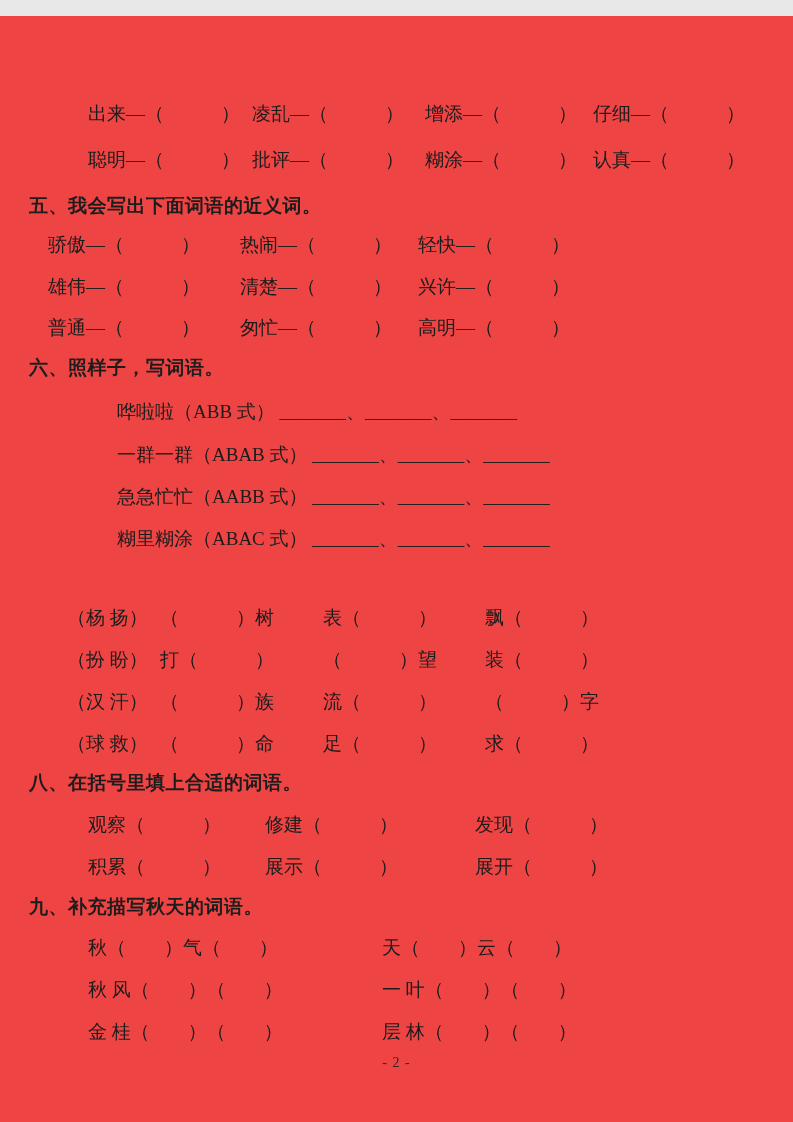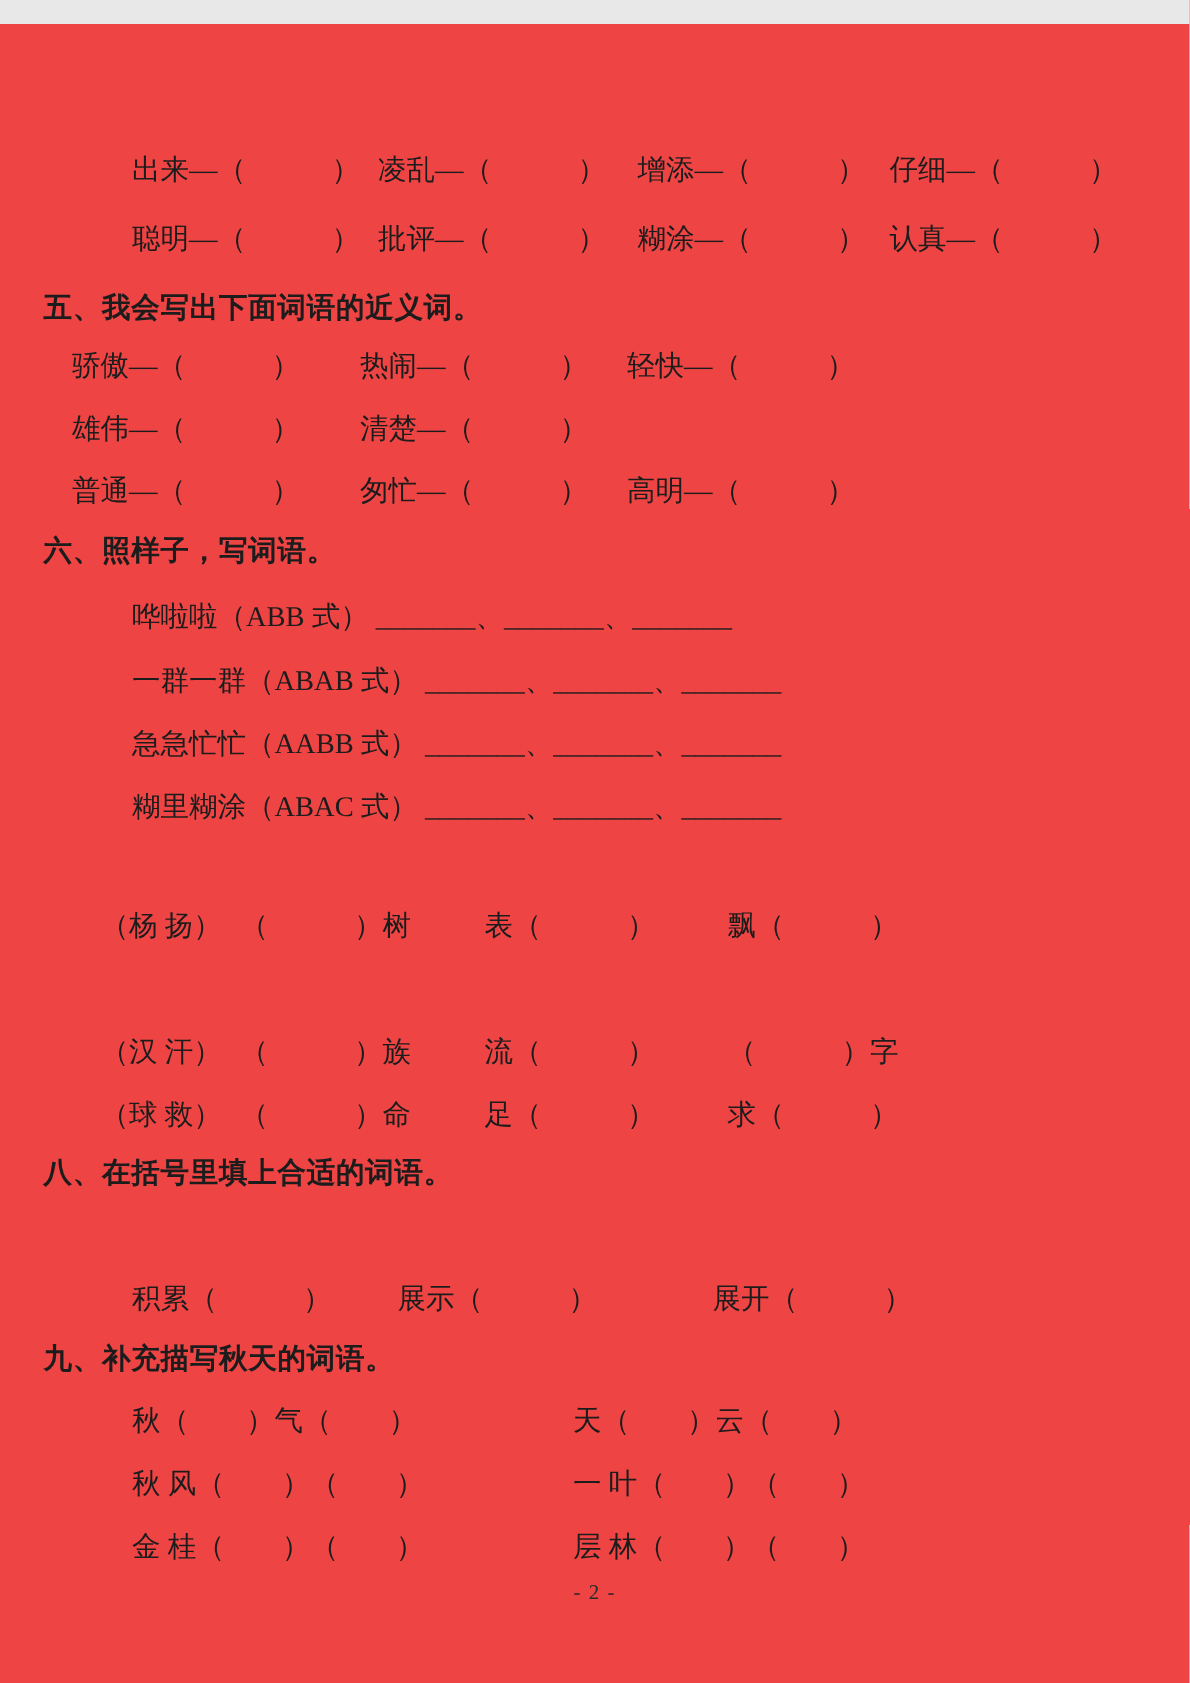--- a/index.html
+++ b/index.html
@@ -37,21 +37,21 @@
   
   .s4 { padding-left: 88px; }
   .s4 .c0 { flex: 0 0 164px; }
   .s4 .c1 { flex: 0 0 173px; }
   .s4 .c2 { flex: 0 0 168px; }
   
   .s5 { padding-left: 48px; }
   .s5 .c0 { flex: 0 0 192px; }
   .s5 .c1 { flex: 0 0 178px; }
   
-  .s6 { padding-left: 88px; }
+  .s6 { padding-left: 117px; }
   
   .s7 { padding-left: 67px; }
   .s7 .c0 { flex: 0 0 93px; }
   .s7 .c1 { flex: 0 0 163px; }
   .s7 .c2 { flex: 0 0 162px; }
   
   .s8 { padding-left: 88px; }
   .s8 .c0 { flex: 0 0 177px; }
   .s8 .c1 { flex: 0 0 210px; }
   
@@ -87,20 +87,21 @@
 
   <div class="line heading" style="top:178px">五、我会写出下面词语的近义词。</div>
   <div class="line s5" style="top:217px">
     <span class="c0">骄傲—（　　　）</span>
     <span class="c1">热闹—（　　　）</span>
     <span class="c2">轻快—（　　　）</span>
   </div>
   <div class="line s5" style="top:259px">
     <span class="c0">雄伟—（　　　）</span>
     <span class="c1">清楚—（　　　）</span>
+    <span class="c2">兴许—（　　　）</span>
   </div>
   <div class="line s5" style="top:300px">
     <span class="c0">普通—（　　　）</span>
     <span class="c1">匆忙—（　　　）</span>
     <span class="c2">高明—（　　　）</span>
   </div>
 
   <div class="line heading" style="top:340px">六、照样子，写词语。</div>
   <div class="line s6" style="top:384px">
     <span>哗啦啦（ABB 式） _______、_______、_______</span>
@@ -114,34 +115,45 @@
   <div class="line s6" style="top:511px">
     <span>糊里糊涂（ABAC 式） _______、_______、_______</span>
   </div>
 
   <div class="line s7" style="top:590px">
     <span class="c0">（杨 扬）</span>
     <span class="c1">（　　　）树</span>
     <span class="c2">表（　　　）</span>
     <span class="c3">飘（　　　）</span>
   </div>
+  <div class="line s7" style="top:632px">
+    <span class="c0">（扮 盼）</span>
+    <span class="c1">打（　　　）</span>
+    <span class="c2">（　　　）望</span>
+    <span class="c3">装（　　　）</span>
+  </div>
   <div class="line s7" style="top:674px">
     <span class="c0">（汉 汗）</span>
     <span class="c1">（　　　）族</span>
     <span class="c2">流（　　　）</span>
     <span class="c3">（　　　）字</span>
   </div>
   <div class="line s7" style="top:716px">
     <span class="c0">（球 救）</span>
     <span class="c1">（　　　）命</span>
     <span class="c2">足（　　　）</span>
     <span class="c3">求（　　　）</span>
   </div>
 
   <div class="line heading" style="top:755px">八、在括号里填上合适的词语。</div>
+  <div class="line s8" style="top:797px">
+    <span class="c0">观察（　　　）</span>
+    <span class="c1">修建（　　　）</span>
+    <span class="c2">发现（　　　）</span>
+  </div>
   <div class="line s8" style="top:839px">
     <span class="c0">积累（　　　）</span>
     <span class="c1">展示（　　　）</span>
     <span class="c2">展开（　　　）</span>
   </div>
 
   <div class="line heading" style="top:879px">九、补充描写秋天的词语。</div>
   <div class="line s9" style="top:920px">
     <span class="c0">秋（　　）气（　　）</span>
     <span class="c1">天（　　）云（　　）</span>

